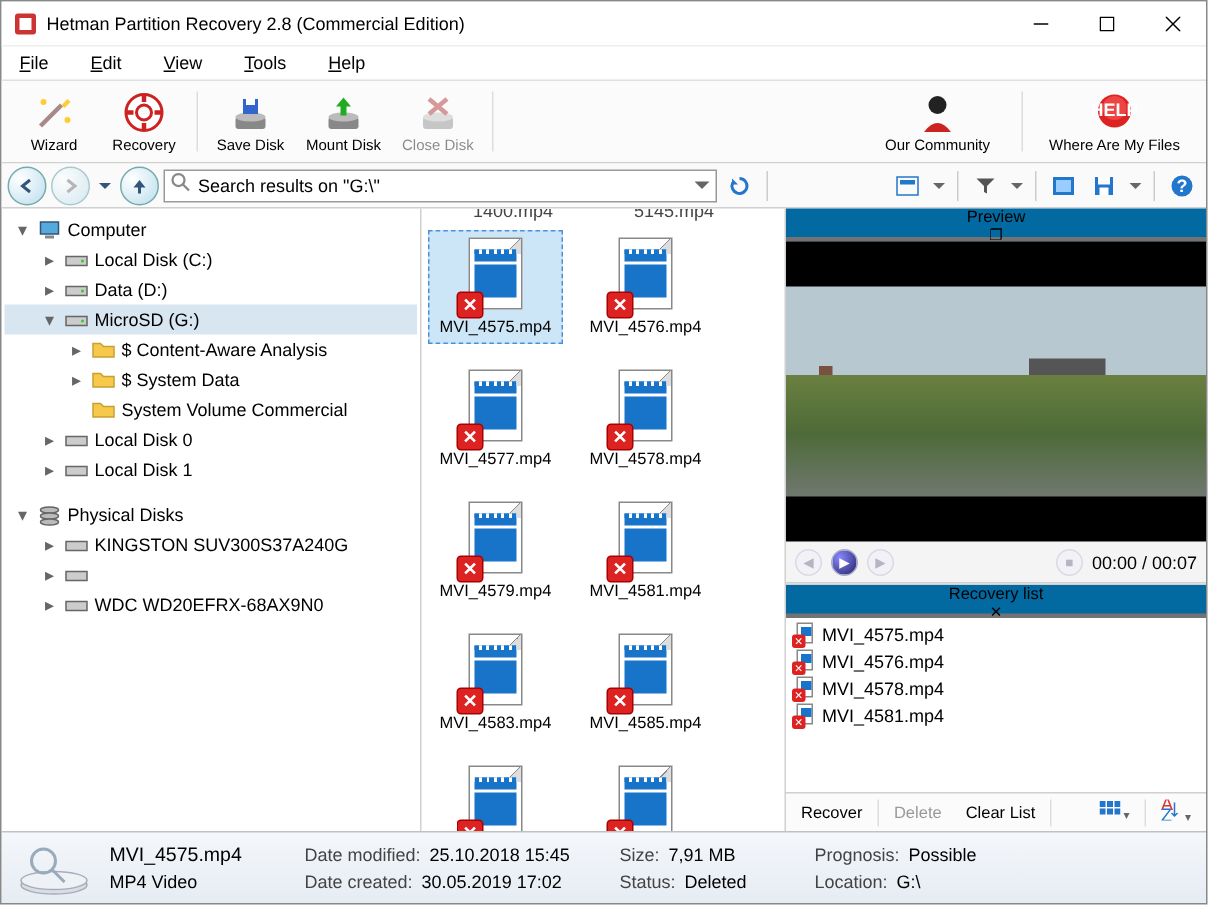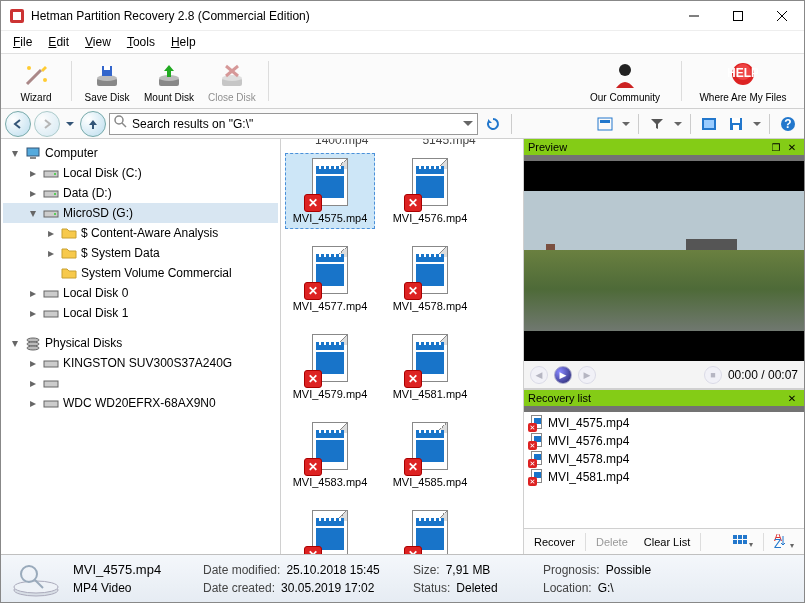--- a/index.html
+++ b/index.html
@@ -3,21 +3,21 @@
 <meta charset="utf-8">
 <style>
 * { margin: 0; padding: 0; box-sizing: border-box; font-family: "Segoe UI", Tahoma, sans-serif; font-size: 12px; }
 body { background: #fff; width: 805px; height: 603px; overflow: hidden; border: 1px solid #888; display: flex; flex-direction: column; }
 
 .titlebar { height: 30px; display: flex; align-items: center; padding: 0 0 0 8px; background: #fff; border-bottom: 1px solid #eee; }
 .titlebar .app-icon { width: 16px; height: 16px; margin-right: 6px; }
 .titlebar .title { flex: 1; font-size: 12px; }
 .titlebar .winbtn { width: 44px; height: 30px; display: flex; align-items: center; justify-content: center; cursor: pointer; }
 
-.menubar { height: 22px; display: flex; align-items: center; padding: 0 6px; gap: 4px; }
+.menubar { height: 22px; display: flex; align-items: center; padding: 0 6px; gap: 16px; }
 .menubar .menu-item { padding: 2px 6px; cursor: pointer; }
 .menubar .menu-item .ul { text-decoration: underline; }
 
 .toolbar { height: 56px; border-top: 1px solid #e0e0e0; border-bottom: 1px solid #d0d0d0; display: flex; align-items: center; padding: 2px 6px; gap: 2px; background: #fbfbfb; }
 .tool-btn { display: flex; flex-direction: column; align-items: center; justify-content: center; min-width: 58px; padding: 2px 6px; cursor: pointer; }
 .tool-btn.disabled { opacity: 0.45; cursor: default; justify-content: space-between; }
 .tool-btn .ic { width: 30px; height: 30px; display: flex; align-items: center; justify-content: center; }
 .tool-btn .lbl { font-size: 10px; margin-top: 2px; }
 .tool-sep { width: 1px; height: 40px; background: #ddd; margin: 0 4px; }
 
@@ -45,21 +45,21 @@
 .file-item .fname { font-size: 11px; text-align: center; margin-top: 2px; word-break: break-all; }
 .file-icon { width: 48px; height: 52px; position: relative; }
 .file-page { position: absolute; top: 0; left: 6px; width: 36px; height: 48px; background: #fff; border: 1px solid #888; }
 .file-page::before { content: ""; position: absolute; top: 0; right: 0; width: 10px; height: 10px; background: linear-gradient(135deg, transparent 45%, #888 45% 50%, #ddd 50%); }
 .file-strip { position: absolute; top: 8px; left: 10px; width: 28px; height: 8px; background: #1874c9; }
 .file-strip::after { content: ""; position: absolute; top: 0; left: 0; right: 0; height: 3px; background: repeating-linear-gradient(90deg,#1874c9 0 3px,#fff 3px 5px); }
 .file-body { position: absolute; top: 18px; left: 10px; width: 28px; height: 22px; background: #1874c9; }
 .file-x { position: absolute; bottom: -2px; left: -2px; width: 18px; height: 18px; background: #d22; border-radius: 3px; display: flex; align-items: center; justify-content: center; color: #fff; font-weight: bold; font-size: 12px; border: 1px solid #a00; }
 
 .right-pane { width: 280px; display: flex; flex-direction: column; min-height: 0; }
-.panel-hdr { height: 22px; background: #84cc16; border-bottom: 6px solid #737373; display: flex; align-items: center; padding: 0 4px; }
+.panel-hdr { height: 22px; background: #0369a1; border-bottom: 3px solid #737373; display: flex; align-items: center; padding: 0 4px; flex-direction: column; }
 .panel-hdr .ttl { flex: 1; font-size: 11px; }
 .panel-hdr .pbtn { width: 16px; height: 16px; display: flex; align-items: center; justify-content: center; cursor: pointer; font-size: 10px; }
 .preview-panel { border-bottom: 1px solid #d0d0d0; }
 .preview-video { width: 100%; height: 200px; background: #000; position: relative; }
 .preview-img { position: absolute; top: 30px; bottom: 30px; left: 0; right: 0; background: linear-gradient(to bottom, #b8c8d0 0%, #b8c8d0 42%, #6a8040 42%, #4e6a38 70%, #707870 100%); }
 .preview-img::before { content: ""; position: absolute; top: 38%; left: 8%; width: 3%; height: 4%; background: #7a5040; }
 .preview-img::after { content: ""; position: absolute; top: 34%; right: 24%; width: 18%; height: 8%; background: #555; }
 .preview-controls { height: 28px; background: #f4f4f4; display: flex; align-items: center; padding: 0 6px; gap: 6px; border-bottom: 1px solid #d0d0d0; }
 .pc-btn { width: 18px; height: 18px; border-radius: 50%; border: 1px solid #aac; background: #eef; display: flex; align-items: center; justify-content: center; cursor: pointer; font-size: 9px; color: #446; }
 .pc-btn.play { background: radial-gradient(circle at 30% 30%,#88f,#226); color: #fff; }
@@ -132,20 +132,30 @@
   <div class="tool-btn">
     <span class="ic">
         <svg width="30" height="30">
           <line x1="6" y1="24" x2="20" y2="10" stroke="#a88" stroke-width="3"></line>
           <polygon points="20,10 24,6 26,8 22,12" fill="#fc3"></polygon>
           <circle cx="8" cy="8" r="2" fill="#fc3"></circle>
           <circle cx="24" cy="20" r="2" fill="#fc3"></circle>
         </svg>
       </span>
     <span class="lbl">Wizard</span>
+  </div>
+  <div class="tool-btn">
+    <span class="ic">
+        <svg width="30" height="30">
+          <circle cx="15" cy="15" r="12" fill="#fff" stroke="#c22" stroke-width="2"></circle>
+          <circle cx="15" cy="15" r="5" fill="#fff" stroke="#c22" stroke-width="2"></circle>
+          <path d="M15 3 v5 M15 22 v5 M3 15 h5 M22 15 h5" stroke="#c22" stroke-width="3"></path>
+        </svg>
+      </span>
+    <span class="lbl">Recovery</span>
   </div>
   <div class="tool-sep"></div>
   <div class="tool-btn">
     <span class="ic">
         <svg width="30" height="30">
           <rect x="5" y="18" width="20" height="8" fill="#888" rx="2"></rect>
           <ellipse cx="15" cy="18" rx="10" ry="3" fill="#bbb"></ellipse>
           <rect x="10" y="6" width="10" height="10" fill="#36c"></rect>
           <rect x="12" y="6" width="6" height="4" fill="#fff"></rect>
         </svg>

